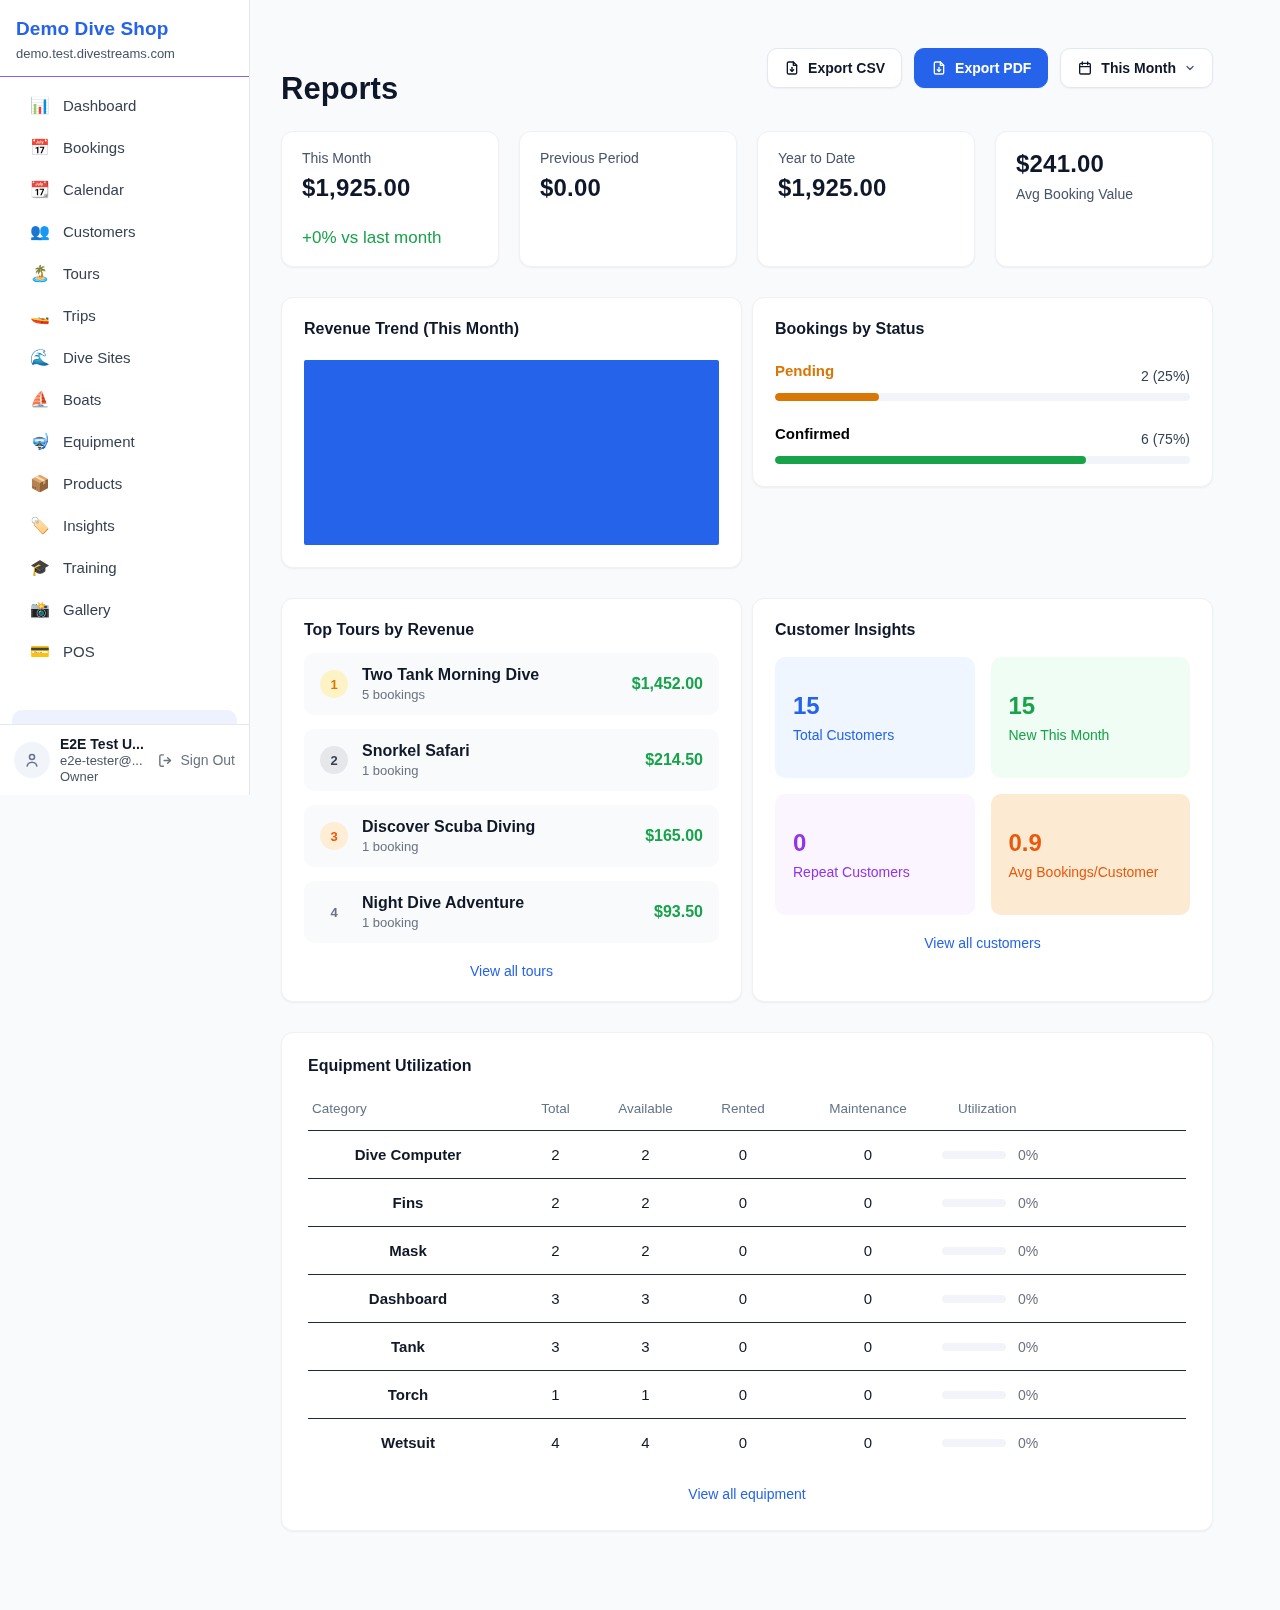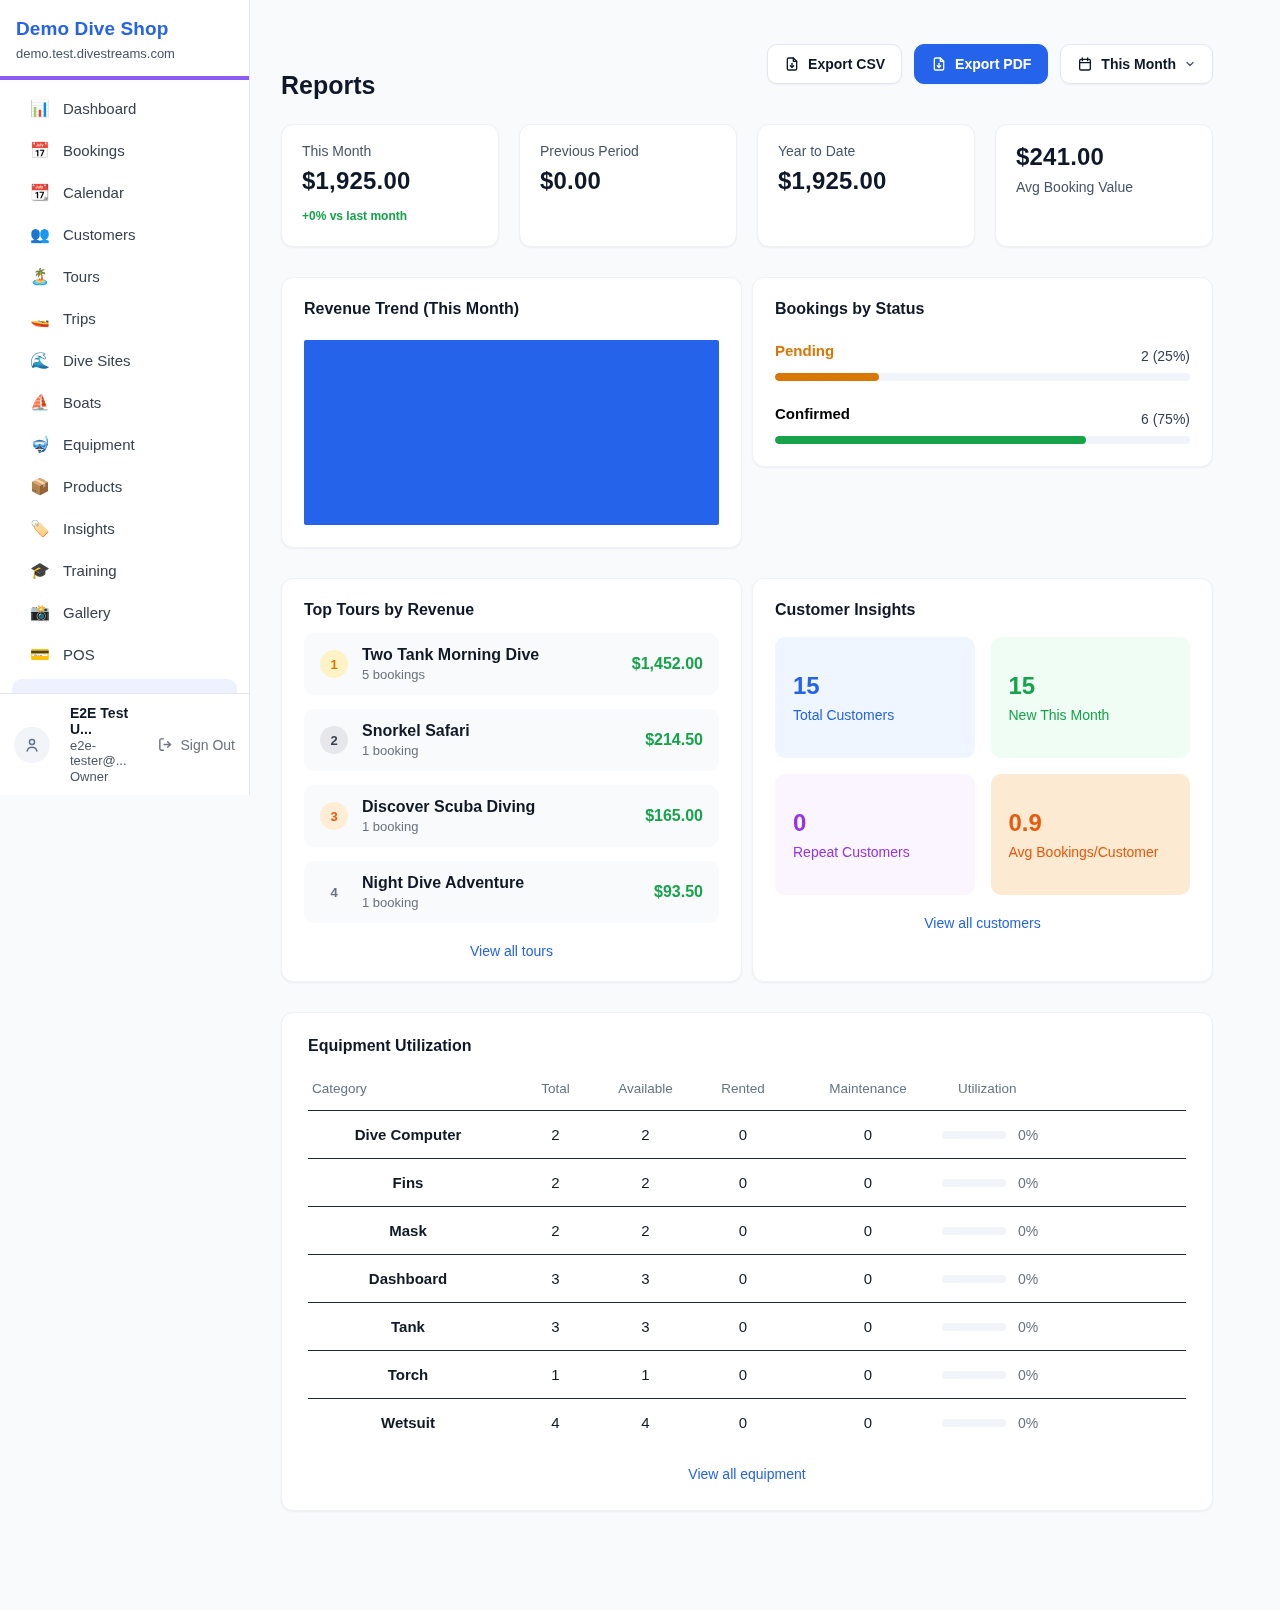--- a/index.html
+++ b/index.html
@@ -13,76 +13,76 @@
   }
   
   .sidebar {
     position:absolute; top:0; left:0;
     width:250px; height:795px;
     background:#ffffff;
     border-right:1px solid #e5e7eb;
     display:flex; flex-direction:column;
     overflow:hidden;
   }
-  .sidebar-header { padding:18px 16px 15px; border-bottom:4px solid #8b5cf6; }
+  .sidebar-header { padding:18px 16px 15px; border-bottom:1px solid #8b5cf6; }
   .shop-name { color:#2563eb; font-size:19px; font-weight:700; letter-spacing:.1px; }
   .shop-domain { color:#475569; font-size:13px; margin-top:6px; }
   .nav { flex:1; padding:10px 12px 0; display:flex; flex-direction:column; overflow:hidden; }
   .nav-item {
     display:flex; align-items:center; gap:13px;
     padding:9px 18px; margin-bottom:5px;
     border-radius:10px; cursor:pointer;
     color:#374151; font-size:15px;
   }
   .nav-icon { font-size:16px; width:20px; text-align:center; }
   .nav-peek {
     margin:auto 0 0; height:14px;
     border-radius:10px 10px 0 0;
     background:#eef2ff;
   }
   .sidebar-footer {
     border-top:1px solid #e5e7eb;
-    padding:11px 14px; display:flex; align-items:center; gap:20px;
+    padding:11px 14px; display:flex; align-items:center; gap:10px;
     background:#fff;
   }
   .avatar {
     width:36px; height:36px; border-radius:50%;
     background:#f1f5f9; flex:none;
     display:flex; align-items:center; justify-content:center;
   }
   .user-meta { flex:1; min-width:0; }
   .user-name { font-size:14px; font-weight:700; color:#111827; }
   .user-email, .user-role { font-size:13px; color:#4b5563; margin-top:1px; }
   .signout { display:flex; align-items:center; gap:7px; color:#6b7280; font-size:14px; cursor:pointer; background:none; border:none; font-family:inherit; }
   
   .main { margin-left:250px; padding:28px 0 60px 31px; }
   .content { width:932px; }
   .page-header { display:flex; align-items:center; justify-content:space-between; margin-bottom:24px; }
-  .page-title { font-size:25px; font-weight:800; color:#0f172a;margin-top:43px; }
+  .page-title { font-size:31px; font-weight:800; color:#0f172a;margin-top:43px; }
   .header-actions { display:flex; gap:12px; }
   .btn {
     display:flex; align-items:center; gap:8px;
     height:40px; padding:0 16px; border-radius:10px;
     font-size:14px; font-weight:600; font-family:inherit;
     border:1px solid #e2e8f0; background:#fff; color:#0f172a;
     box-shadow:0 1px 2px rgba(16,24,40,.05); cursor:pointer;
   }
   .btn-primary { background:#2563eb; border-color:#2563eb; color:#fff; }
   .btn svg { flex:none; }
   
   .card {
     background:#fff; border:1px solid #eef1f5; border-radius:12px;
     box-shadow:0 1px 2px rgba(16,24,40,.05);
   }
   .card-title { font-size:16px; font-weight:700; color:#0f172a; }
   .stats-grid { display:grid; grid-template-columns:repeat(4,1fr); gap:20px; margin-bottom:30px; }
   .stat-card { padding:18px 20px; min-height:123px; }
   .stat-label { font-size:14px; color:#475569; }
   .stat-value { font-size:24px; font-weight:800; color:#0f172a; margin-top:8px; letter-spacing:.2px; }
-  .stat-delta { font-size:12px; color:#16a34a; margin-top:14px;font-weight:bold; }
+  .stat-delta { font-size:17px; color:#16a34a; margin-top:26px; }
   .stat-card.value-first .stat-value { margin-top:0; }
   .stat-card.value-first .stat-label { margin-top:8px; }
   .two-col { display:grid; grid-template-columns:1fr 1fr; gap:10px; align-items:start; margin-bottom:30px; }
   .two-col.stretch { align-items:stretch; }
   .chart-card { padding:22px; }
   .chart-block { margin-top:22px; height:185px; background:#2563eb; border-radius:2px; }
   .status-row { margin-top:18px; }
   .status-head { display:flex; justify-content:space-between; align-items:center; }
   .status-label { font-size:15px; font-weight:700; }
   .status-label.pending { color:#d97706; }

